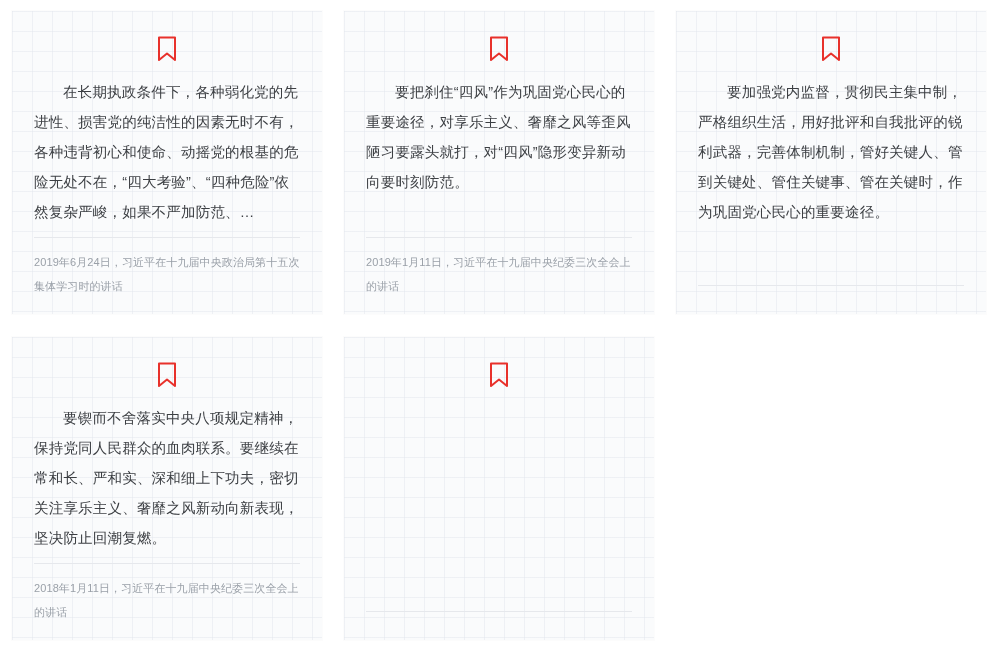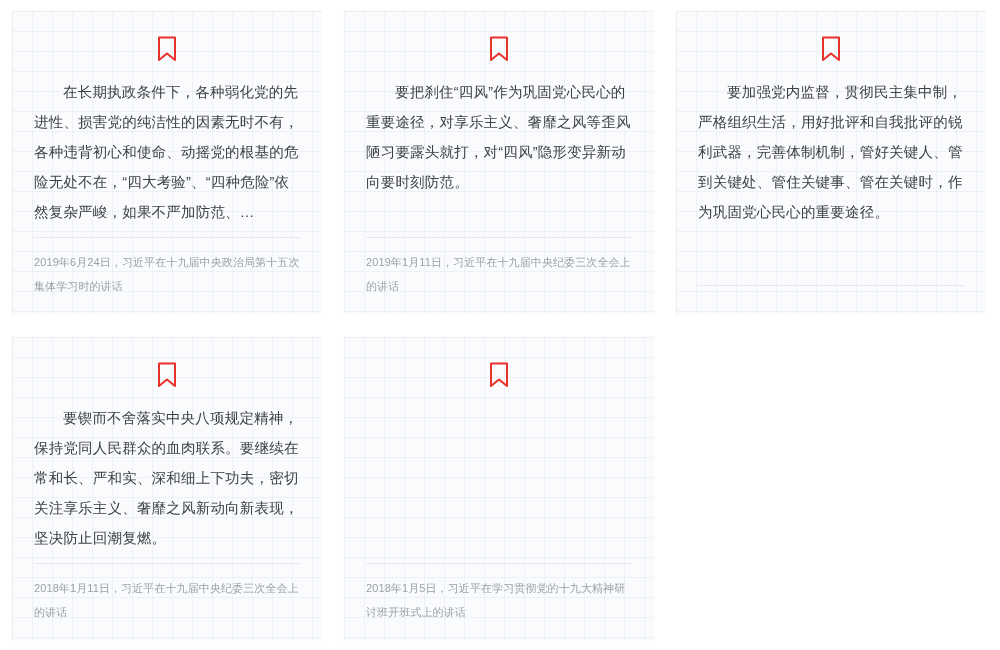--- a/index.html
+++ b/index.html
@@ -124,16 +124,15 @@
   </div>
 
   <div class="card">
     <div class="bookmark">
       <svg width="20" height="26" viewBox="0 0 20 26" aria-hidden="true">
         <path d="M2 1.5 H18 V24 L10 17.5 L2 24 Z" fill="none" stroke="#e8312b" stroke-width="2" stroke-linejoin="round"></path>
       </svg>
     </div>
     <div class="spacer"></div>
     <div class="divider"></div>
-    <p class="source">2018年1月5日，习近平在学习贯彻党的十九大精神研讨班开班式上的讲话</p>
   </div>
 
 </div>
 
 </body></html>

